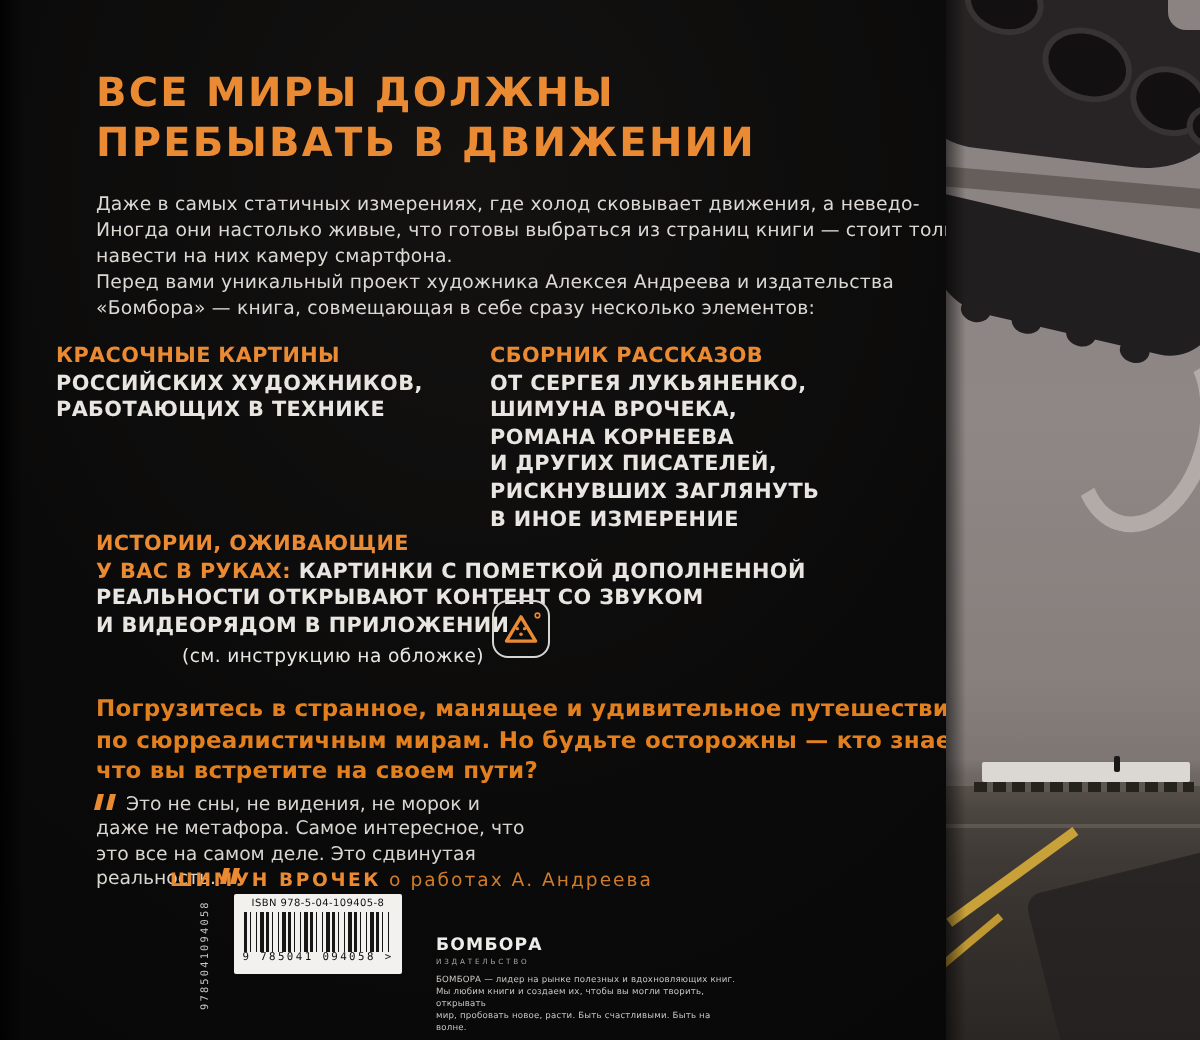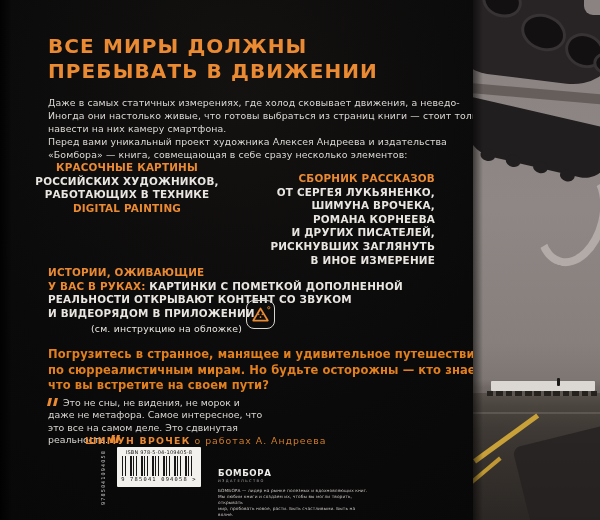--- a/index.html
+++ b/index.html
@@ -7,23 +7,23 @@
     background:radial-gradient(ellipse at 40% 18%, #131211 0%, #0b0a0a 55%, #070707 100%);
     font-family:"DejaVu Sans","Liberation Sans",sans-serif;}
   .leftedge{position:absolute;left:0;top:0;width:12px;height:100%;
     background:linear-gradient(90deg,rgba(0,0,0,.85),rgba(0,0,0,0));}
 
   
   .title{position:absolute;left:48px;top:34px;color:#ea8a33;font-weight:bold;
     font-size:20px;line-height:25px;letter-spacing:1.1px;}
   .intro{position:absolute;left:48px;top:96px;color:#dcd9d5;font-size:9.4px;
     line-height:13px;letter-spacing:.1px;}
-  .feat-left{position:absolute;left:28px;top:161px;width:198px;text-align:center;
+  .feat-left{position:absolute;left:28px;top:172px;width:198px;text-align:left;
     color:#e9e6e2;font-size:10.4px;line-height:13.6px;font-weight:bold;letter-spacing:.2px;}
-  .feat-right{position:absolute;left:245px;top:172px;width:190px;text-align:right;
+  .feat-right{position:absolute;left:245px;top:172px;width:190px;text-align:left;
     color:#e9e6e2;font-size:10.4px;line-height:13.6px;font-weight:bold;letter-spacing:.2px;}
   .or{color:#ea8a33;}
   .feat-ar{position:absolute;left:48px;top:266px;width:360px;color:#e9e6e2;
     font-size:10.4px;line-height:13.6px;font-weight:bold;letter-spacing:.2px;}
   .feat-ar .note{font-size:9.3px;margin-left:43px;margin-top:2px;font-weight:normal;}
   .ar-badge{position:absolute;left:198px;top:34px;width:27px;height:27px;
     border:1.6px solid #d8d5d1;border-radius:8px;display:flex;align-items:center;justify-content:center;}
   .teaser{position:absolute;left:48px;top:347px;color:#e2801f;font-size:11.5px;
     line-height:15.5px;font-weight:bold;letter-spacing:.1px;}
   .quote{position:absolute;left:48px;top:397px;width:218px;color:#d9d6d2;
@@ -108,21 +108,20 @@
     <div>Иногда они настолько живые, что готовы выбраться из страниц книги — стоит только</div>
     <div>навести на них камеру смартфона.</div>
     <div>Перед вами уникальный проект художника Алексея Андреева и издательства</div>
     <div>«Бомбора» — книга, совмещающая в себе сразу несколько элементов:</div>
   </div>
 
   <div class="feat-left">
     <div class="or">КРАСОЧНЫЕ КАРТИНЫ</div>
     <div>РОССИЙСКИХ ХУДОЖНИКОВ,</div>
     <div>РАБОТАЮЩИХ В ТЕХНИКЕ</div>
-    <div class="or">DIGITAL PAINTING</div>
   </div>
 
   <div class="feat-right">
     <div class="or">СБОРНИК РАССКАЗОВ</div>
     <div>ОТ СЕРГЕЯ ЛУКЬЯНЕНКО,</div>
     <div>ШИМУНА ВРОЧЕКА,</div>
     <div>РОМАНА КОРНЕЕВА</div>
     <div>И ДРУГИХ ПИСАТЕЛЕЙ,</div>
     <div>РИСКНУВШИХ ЗАГЛЯНУТЬ</div>
     <div>В ИНОЕ ИЗМЕРЕНИЕ</div>

